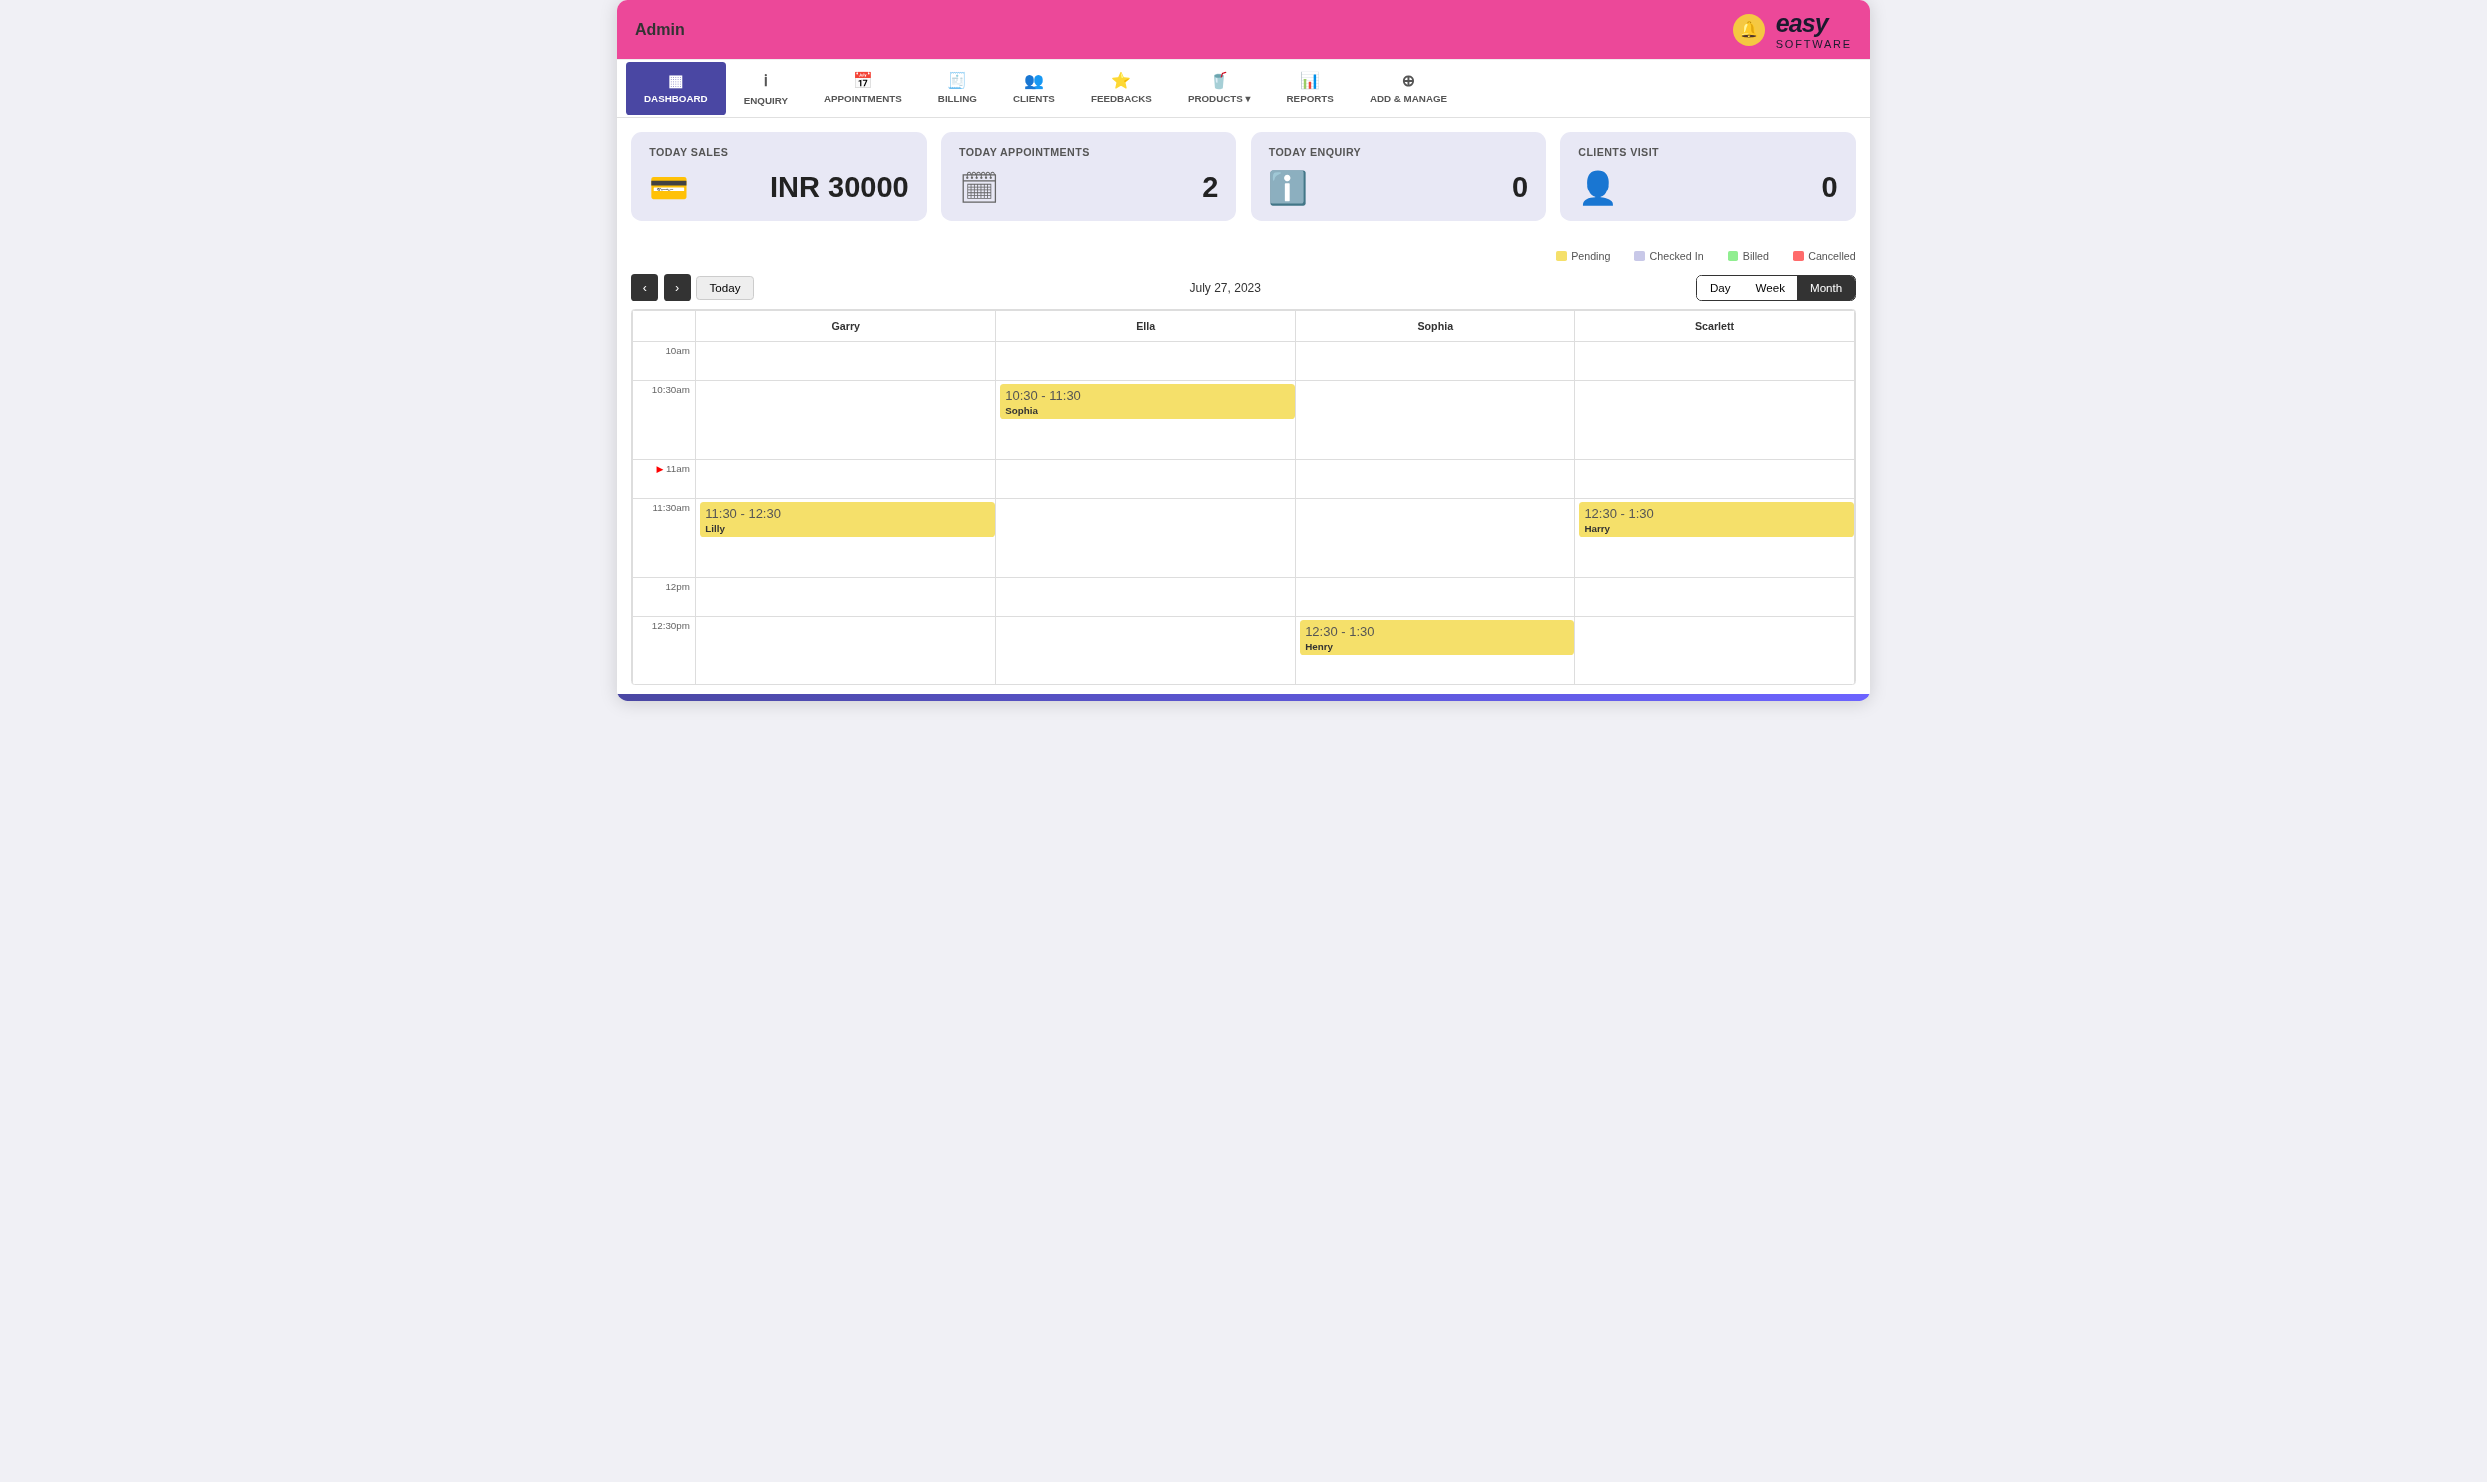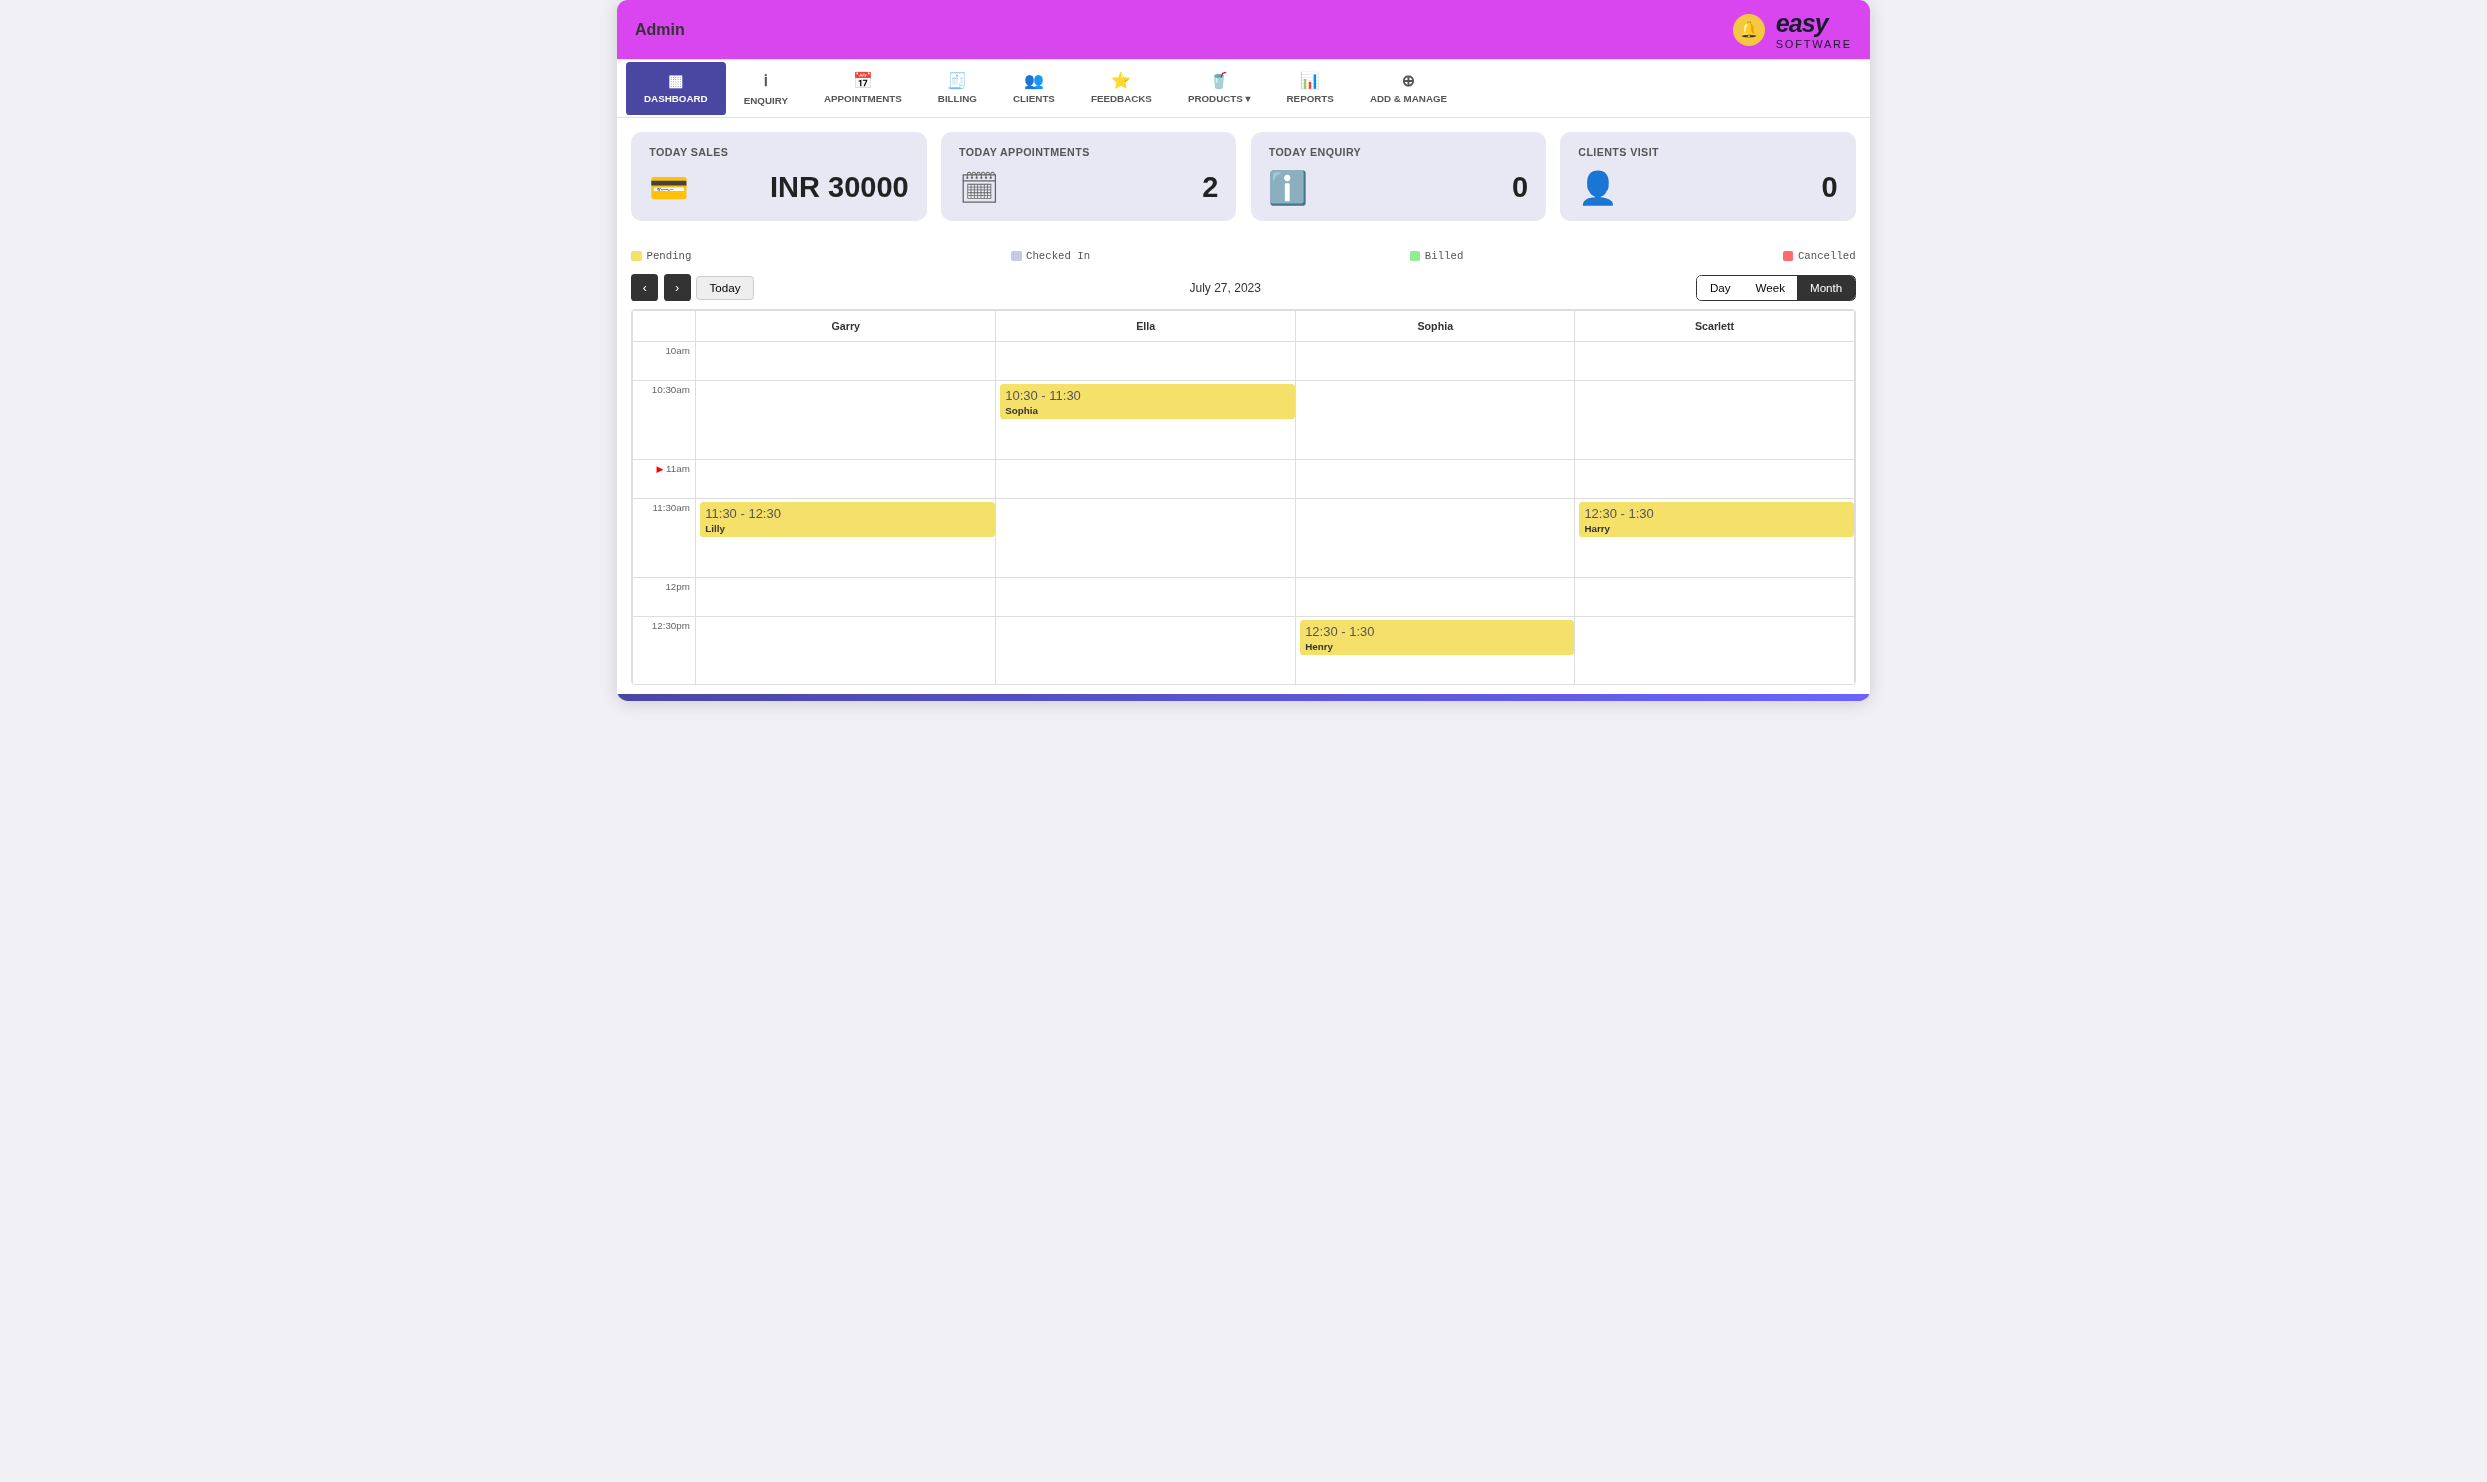--- a/index.html
+++ b/index.html
@@ -13,21 +13,21 @@
       margin: 0 auto;
       box-shadow: 0 1.8px 18px rgba(0,0,0,0.15);
     }
 
     
     .header {
       display: flex;
       align-items: center;
       justify-content: space-between;
       padding: 9px 18px;
-      background: #d946ef;
+      background: #ec4899;
       border-bottom: 0.9px solid #eee;
     }
     .header-left { font-size: 16px; font-weight: bold; color: #333; }
     .header-right { display: flex; align-items: center; gap: 10.7px; }
     .bell-icon {
       width: 32px; height: 32px;
       background: #f5c842;
       border-radius: 50%;
       display: flex; align-items: center; justify-content: center;
       font-size: 16px;
@@ -97,26 +97,25 @@
       justify-content: space-between;
     }
     .stat-icon { font-size: 32px; color: #666; }
     .stat-value { font-size: 29px; font-weight: bold; color: #222; text-align: right; }
 
     
     .calendar-section { background: white; padding: 9px 14.3px; }
 
     .legend-row {
       display: flex;
-      justify-content: space-between;
+      justify-content: flex-end;
       gap: 24px;
       padding: 5.4px 0;
       font-size: 10.7px;
       color: #555;
-      font-family: Liberation Mono, monospace;
     }
     .legend-item { display: flex; align-items: center; gap: 4.5px; }
     .legend-dot {
       width: 10.7px; height: 10.7px;
       border-radius: 1.8px;
     }
 
     .calendar-controls {
       display: flex;
       align-items: center;

